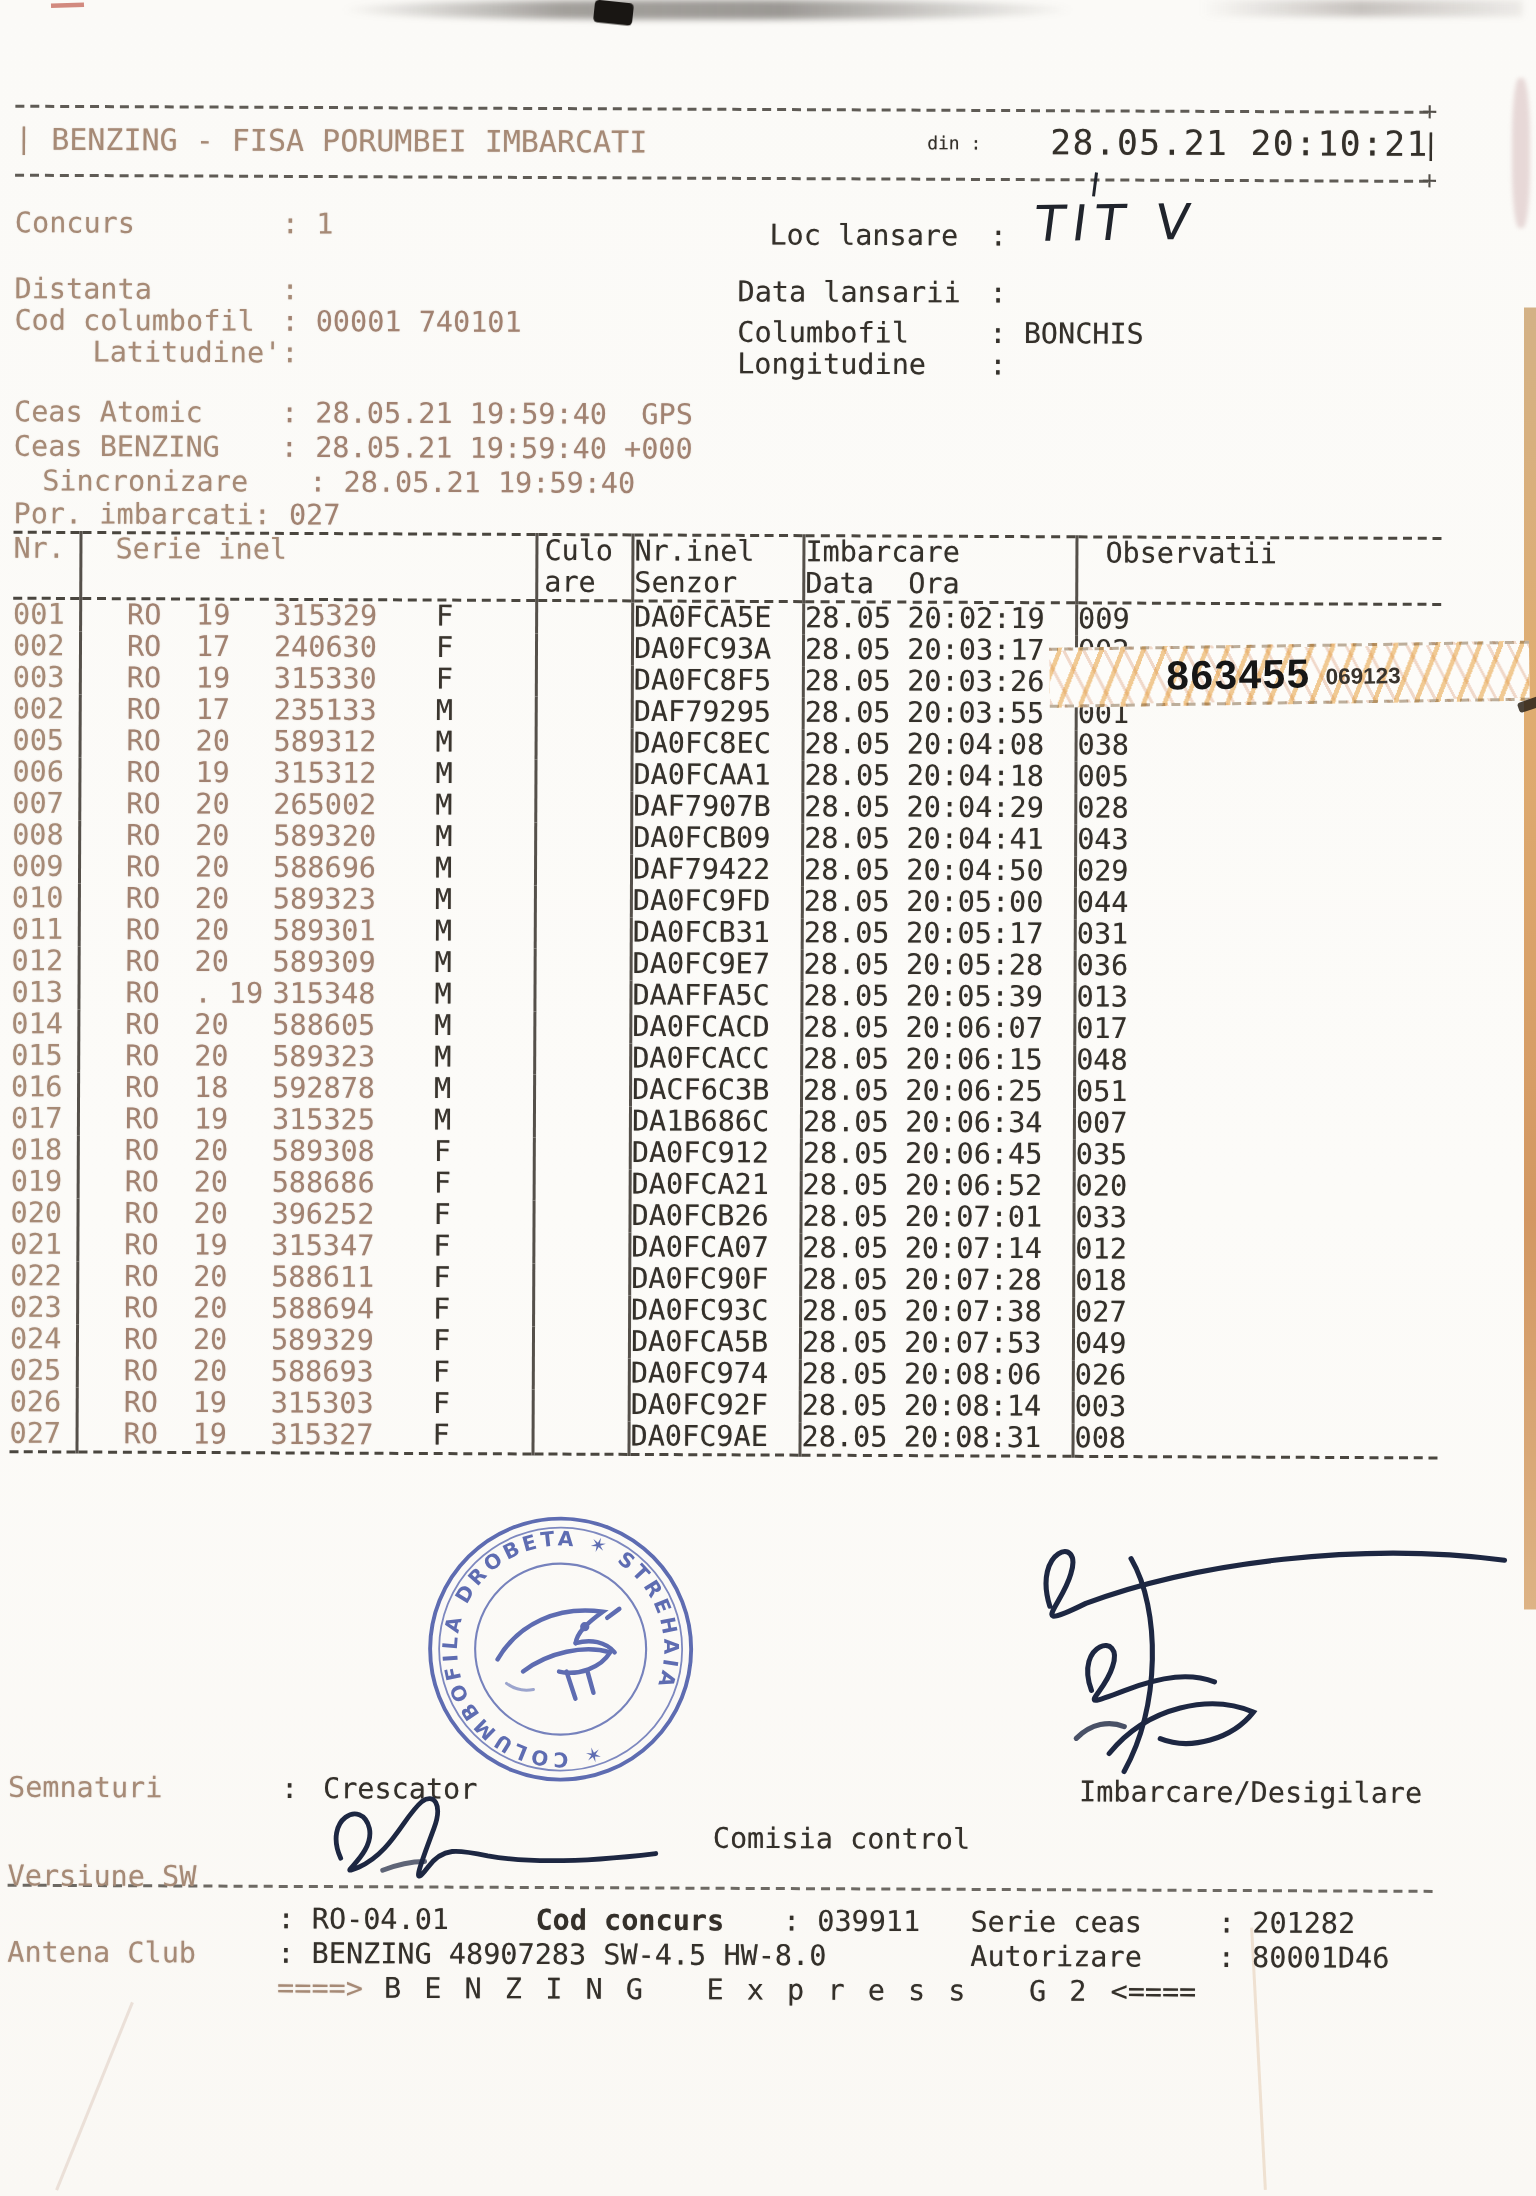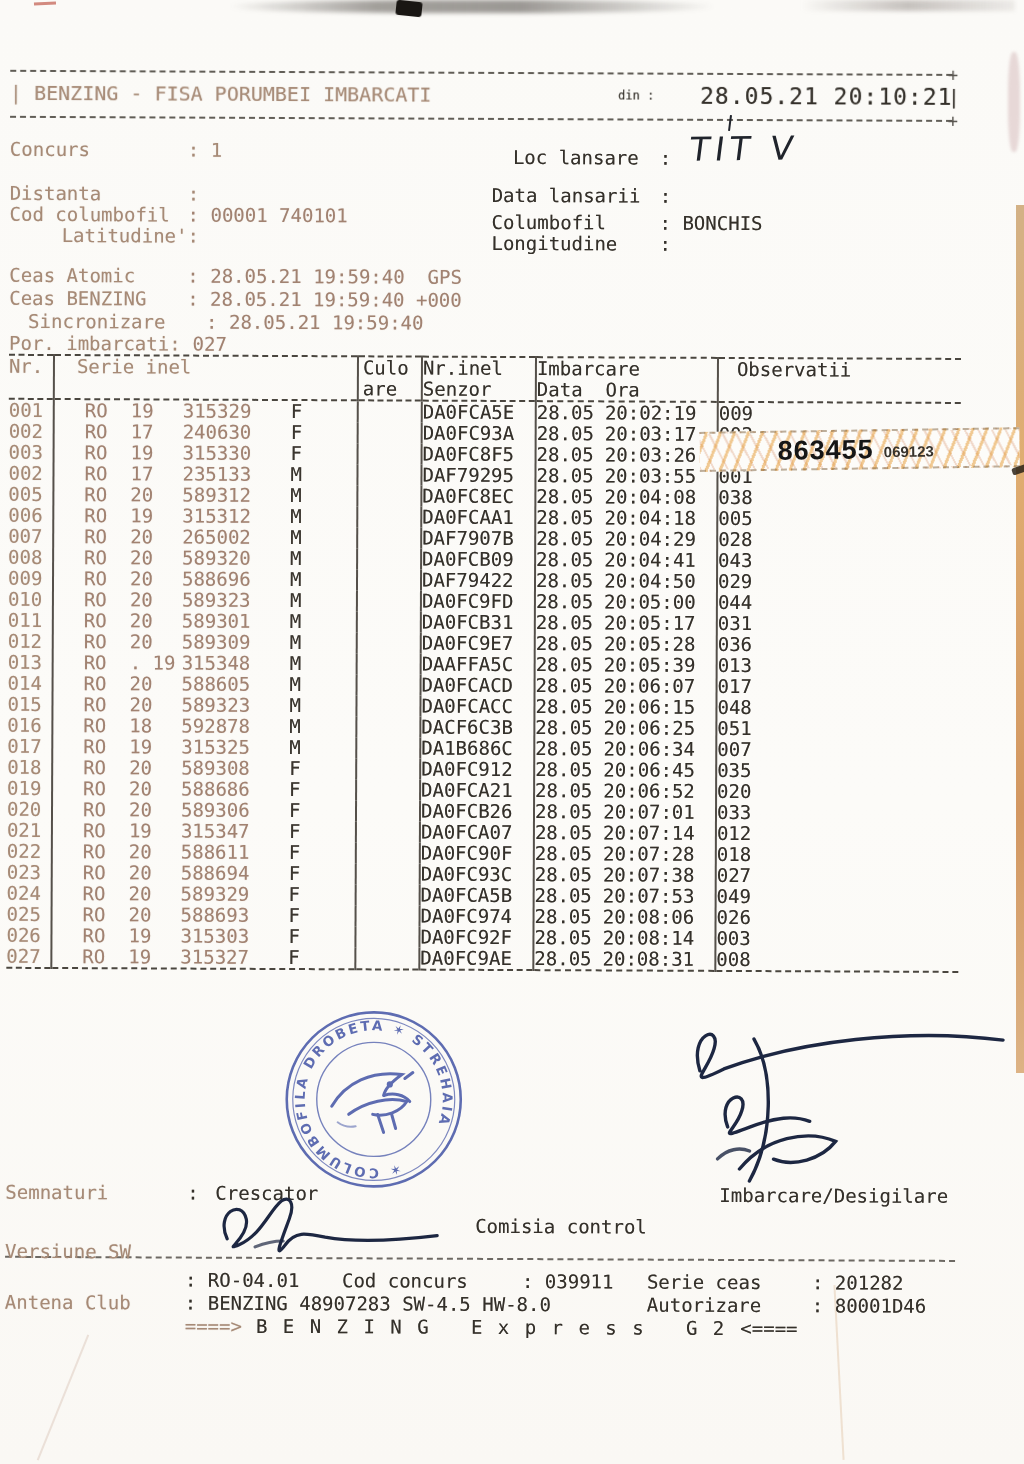--- a/index.html
+++ b/index.html
@@ -375,21 +375,21 @@
               <td class="c-culo"></td>
               <td class="c-senzor dark">DA0FCA21</td>
               <td class="c-imb dark">
                 <span class="sp-date">28.05</span><span>20:06:52</span>
               </td>
               <td class="c-obs dark">020</td>
             </tr>
             <tr>
               <td class="c-nr faded">020</td>
               <td class="c-serie">
-                <span class="sp-country faded2">RO</span><span class="sp-year faded2">20</span><span class="sp-ring faded2">589306</span><span class="sp-sex">F</span>
+                <span class="sp-country faded2">RO</span><span class="sp-year faded2">20</span><span class="sp-ring faded2">396252</span><span class="sp-sex">F</span>
               </td>
               <td class="c-culo"></td>
               <td class="c-senzor dark">DA0FCB26</td>
               <td class="c-imb dark">
                 <span class="sp-date">28.05</span><span>20:07:01</span>
               </td>
               <td class="c-obs dark">033</td>
             </tr>
             <tr>
               <td class="c-nr faded">021</td>
@@ -535,21 +535,21 @@
       <g stroke="#1d2742" fill="none" stroke-width="3.2" stroke-linecap="round">
         <path d="M18 48 C 6 22, 32 8, 37 28 C 41 46, 12 62, 30 54 C 52 44, 60 20, 72 10 C 80 4, 86 12, 80 28 C 72 50, 64 70, 76 54 C 86 40, 96 42, 116 46 C 150 52, 196 48, 228 44"></path>
         <path d="M46 56 C 56 52, 66 50, 74 50" opacity=".7"></path>
       </g>
     </svg>
 
     <div class="abs dash" style="left:8px;top:1258px;width:950px;opacity:.8;"></div>
 
     <div class="abs fs faded" style="left:8px;top:1242px;">Versiune SW</div>
     <div class="abs fs dark" style="left:188px;top:1270px;">: RO-04.01</div>
-    <div class="abs fs dark" style="left:345px;top:1270px;">Cod concurs</div>
+    <div class="abs fs dark" style="left:360px;top:1270px;font-weight:bold;">Cod concurs</div>
     <div class="abs fs dark" style="left:525px;top:1270px;">: 039911</div>
     <div class="abs fs dark" style="left:650px;top:1270px;">Serie ceas</div>
     <div class="abs fs dark" style="left:815px;top:1270px;">: 201282</div>
 
     <div class="abs fs faded" style="left:8px;top:1293px;">Antena Club</div>
     <div class="abs fs dark" style="left:188px;top:1293px;">: BENZING 48907283 SW-4.5 HW-8.0</div>
     <div class="abs fs dark" style="left:650px;top:1293px;">Autorizare</div>
     <div class="abs fs dark" style="left:815px;top:1293px;">: 80001D46</div>
 
     <div class="abs fs" style="left:188px;top:1316px;">

